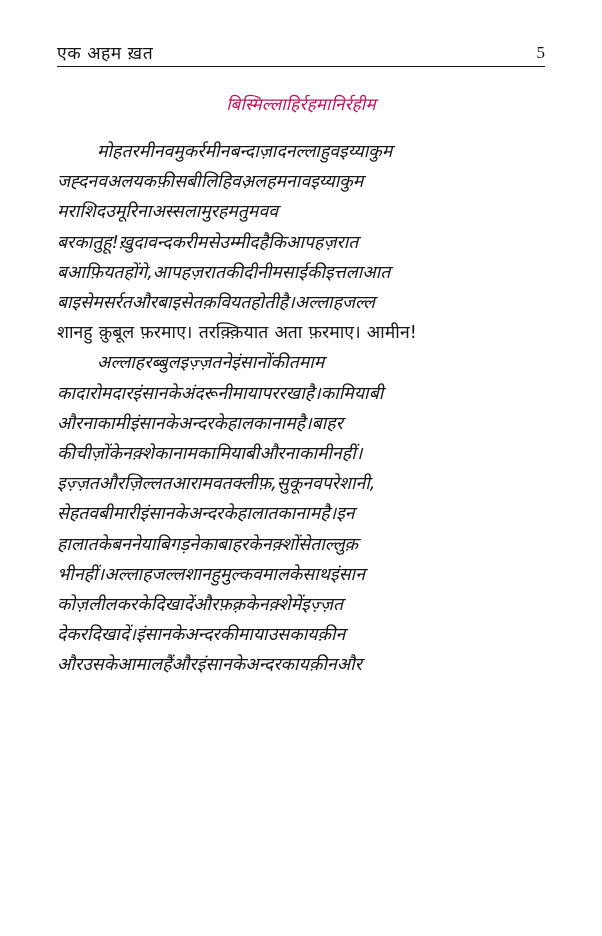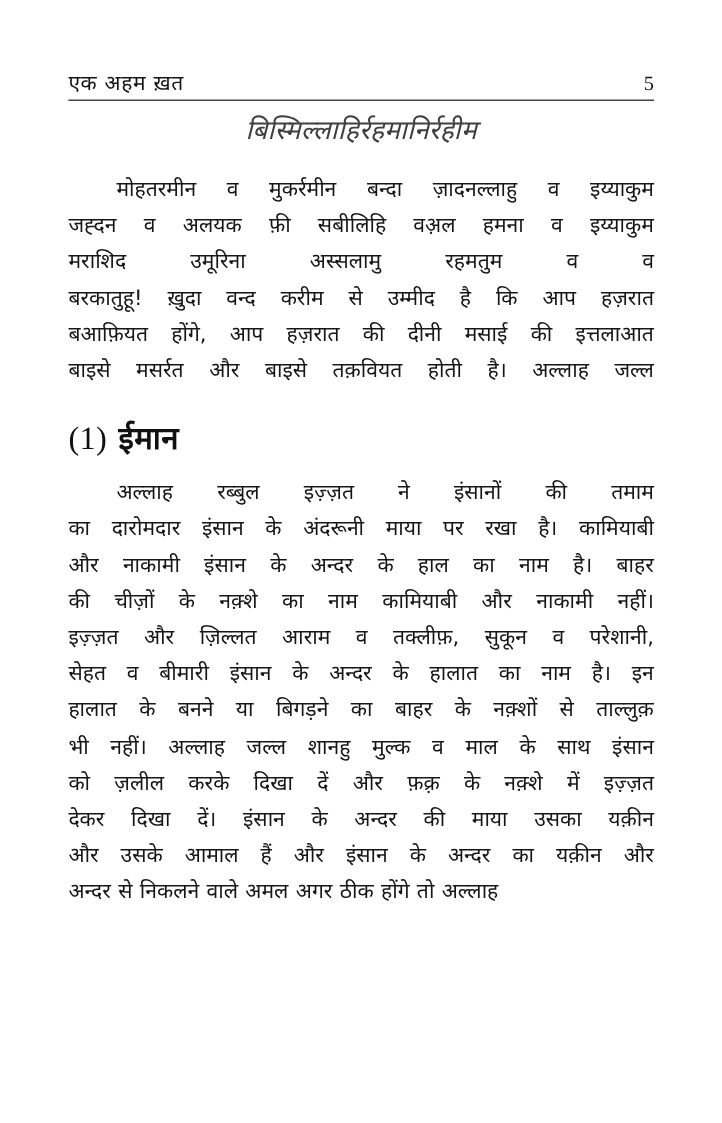--- a/index.html
+++ b/index.html
@@ -21,21 +21,21 @@
     height: 936px;
     box-sizing: border-box;
     padding: 0;
   }
 
   
   .page-header {
     position: absolute;
     left: 57px;
     right: 57px;
-    top: 50px;
+    top: 33px;
     height: 30px;
     display: flex;
     align-items: flex-end;
     justify-content: space-between;
     border-bottom: 1.6px solid #1a1a1a;
     padding-bottom: 3px;
   }
   .header-title {
     font-family: "DejaVu Sans", sans-serif;
     font-size: 17.5px;
@@ -55,23 +55,23 @@
   .content {
     position: absolute;
     left: 57px;
     top: 92px;
     width: 488px;
   }
 
   .bismillah {
     font-family: "DejaVu Sans", sans-serif;
     font-style: italic;
-    font-size: 22px;
+    font-size: 17px;
     text-align: center;
-    color: #404040;
+    color: #be185d;
     margin: 0 0 21px 0;
     letter-spacing: 0.2px;
   }
 
   .para {
     font-family: "DejaVu Sans", sans-serif;
     font-size: 17.6px;
     line-height: 30.2px;
     text-align: justify;
     text-align-last: left;
@@ -79,22 +79,22 @@
     color: #161616;
     margin: 0;
     word-spacing: 0.5px;
   }
   .para-line {
     display: block;
     white-space: nowrap;
   }
   .para-line.justified {
     display: flex;
-    justify-content: space-between;
     white-space: nowrap;
+    font-style: italic;
   }
   .para-line.justified.first {
     padding-left: 40px;
   }
   .para-line .w {
     display: inline-block;
   }
 
   .section-heading {
     font-family: "DejaVu Sans", sans-serif;
@@ -181,26 +181,23 @@
           <span class="w">बाइसे</span>
           <span class="w">मसर्रत</span>
           <span class="w">और</span>
           <span class="w">बाइसे</span>
           <span class="w">तक़वियत</span>
           <span class="w">होती</span>
           <span class="w">है।</span>
           <span class="w">अल्लाह</span>
           <span class="w">जल्ल</span>
         </span>
+        <span class="para-line">शानहु क़ुबूल फ़रमाए। तरक़्क़ियात अता फ़रमाए। आमीन!</span>
       </div>
 
-    <h2 class="section-heading">
-      <span class="num">(1)</span>
-      <span>ईमान</span>
-    </h2>
 
     <div class="para para-block" id="para2">
         <span class="para-line justified first">
           <span class="w">अल्लाह</span>
           <span class="w">रब्बुल</span>
           <span class="w">इज़्ज़त</span>
           <span class="w">ने</span>
           <span class="w">इंसानों</span>
           <span class="w">की</span>
           <span class="w">तमाम</span>
@@ -324,17 +321,16 @@
           <span class="w">आमाल</span>
           <span class="w">हैं</span>
           <span class="w">और</span>
           <span class="w">इंसान</span>
           <span class="w">के</span>
           <span class="w">अन्दर</span>
           <span class="w">का</span>
           <span class="w">यक़ीन</span>
           <span class="w">और</span>
         </span>
-        <span class="para-line">अन्दर से निकलने वाले अमल अगर ठीक होंगे तो अल्लाह</span>
       </div>
 
   </div>
 </div>
 
 </body></html>

